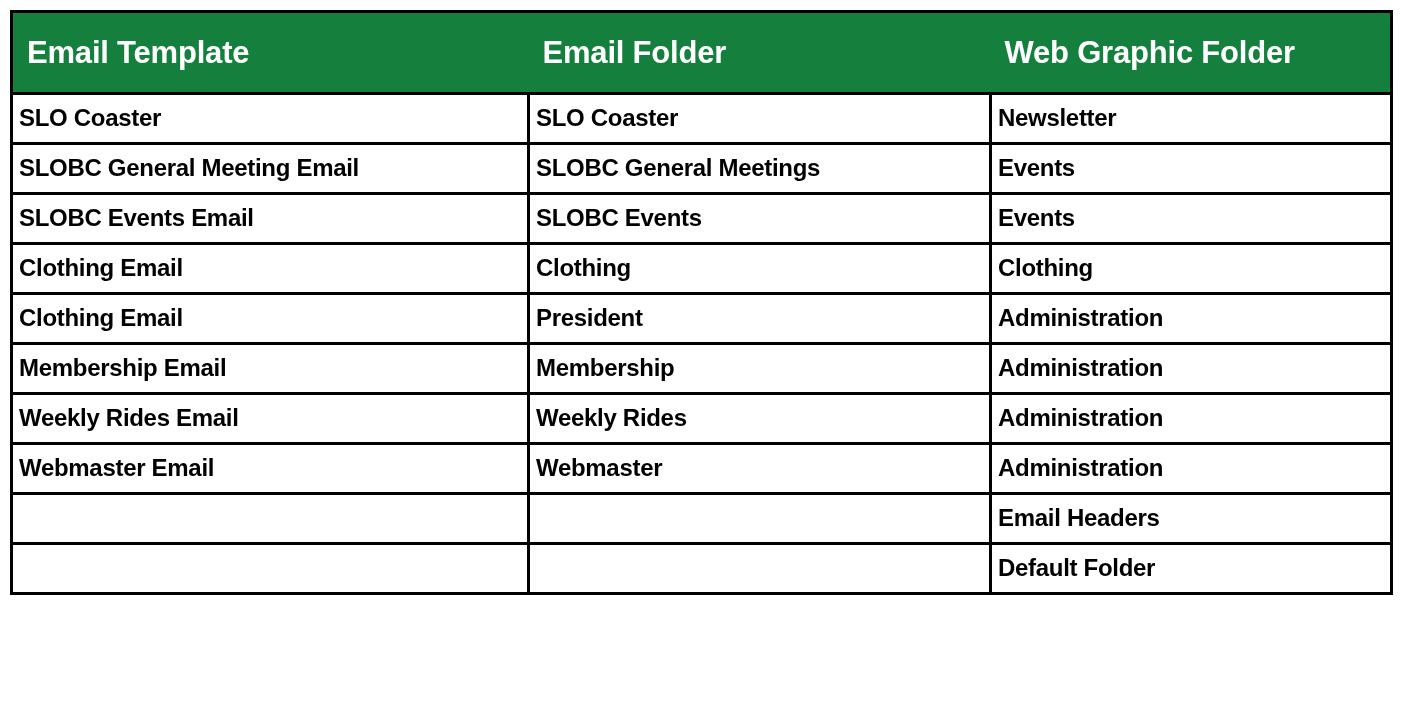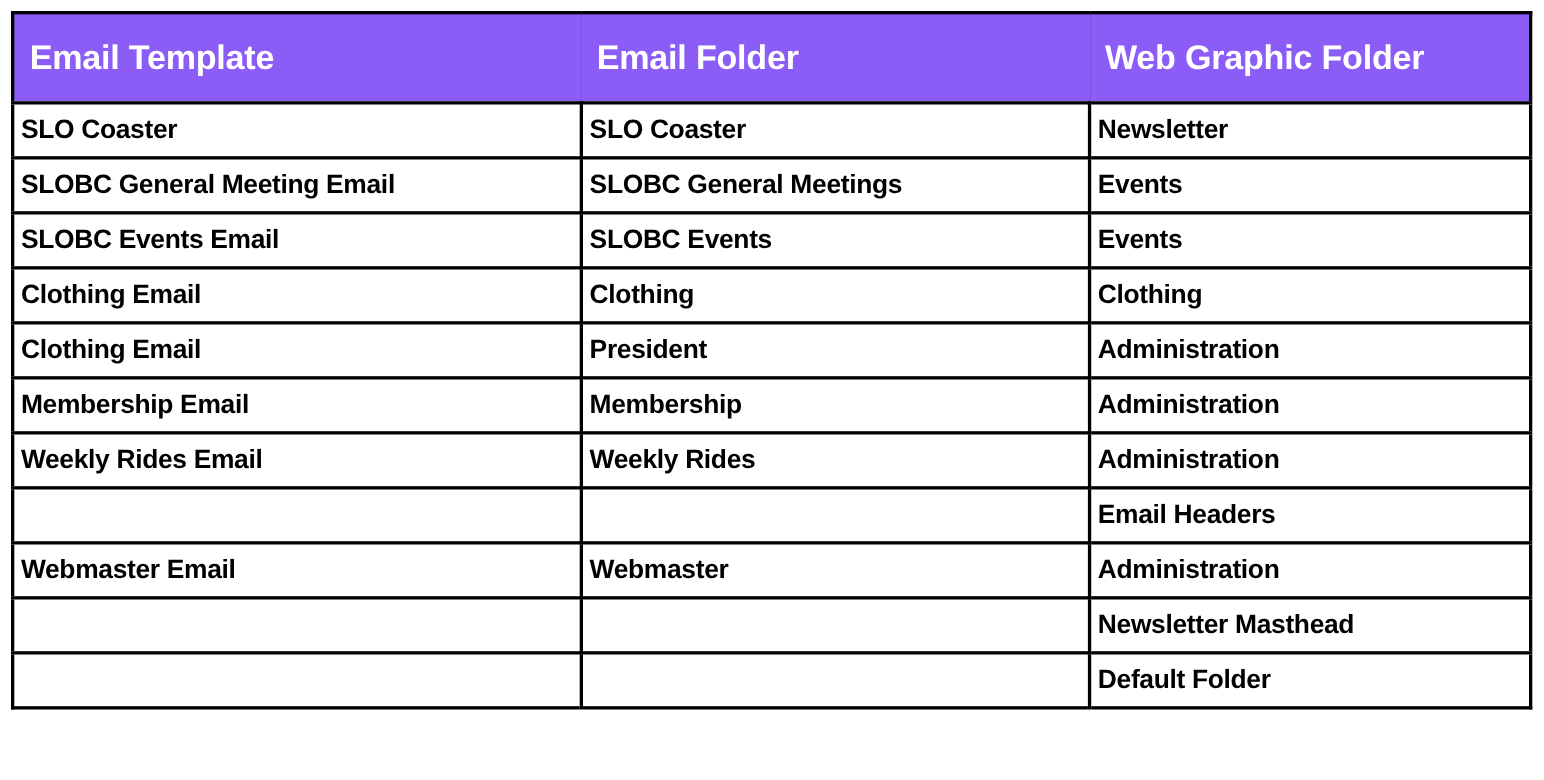--- a/index.html
+++ b/index.html
@@ -30,21 +30,21 @@
   }
   table.mapping-table col.c1 { width: 517px; }
   table.mapping-table col.c2 { width: 462px; }
   table.mapping-table col.c3 { width: 401px; }
 
   thead tr.header-row {
     background: #000000;
     height: 82px;
   }
   thead th {
-    background: #8b5cf6;
+    background: #15803d;
     color: #ffffff;
     text-align: left;
     vertical-align: middle;
     font-weight: bold;
     font-size: 31px;
     letter-spacing: -0.2px;
     padding: 0 0 0 14px;
     border: none;
     height: 82px;
     box-sizing: border-box;
@@ -124,33 +124,28 @@
           <td class="">Membership Email</td>
           <td class="">Membership</td>
           <td class="">Administration</td>
         </tr>
         <tr class="data-row">
           <td class="">Weekly Rides Email</td>
           <td class="">Weekly Rides</td>
           <td class="">Administration</td>
         </tr>
         <tr class="data-row">
-          <td class="empty-cell"></td>
-          <td class="empty-cell"></td>
-          <td class="">Email Headers</td>
-        </tr>
-        <tr class="data-row">
           <td class="">Webmaster Email</td>
           <td class="">Webmaster</td>
           <td class="">Administration</td>
         </tr>
         <tr class="data-row">
           <td class="empty-cell"></td>
           <td class="empty-cell"></td>
-          <td class="">Newsletter Masthead</td>
+          <td class="">Email Headers</td>
         </tr>
         <tr class="data-row">
           <td class="empty-cell"></td>
           <td class="empty-cell"></td>
           <td class="">Default Folder</td>
         </tr>
       </tbody>
   </table>
 </div>
 

